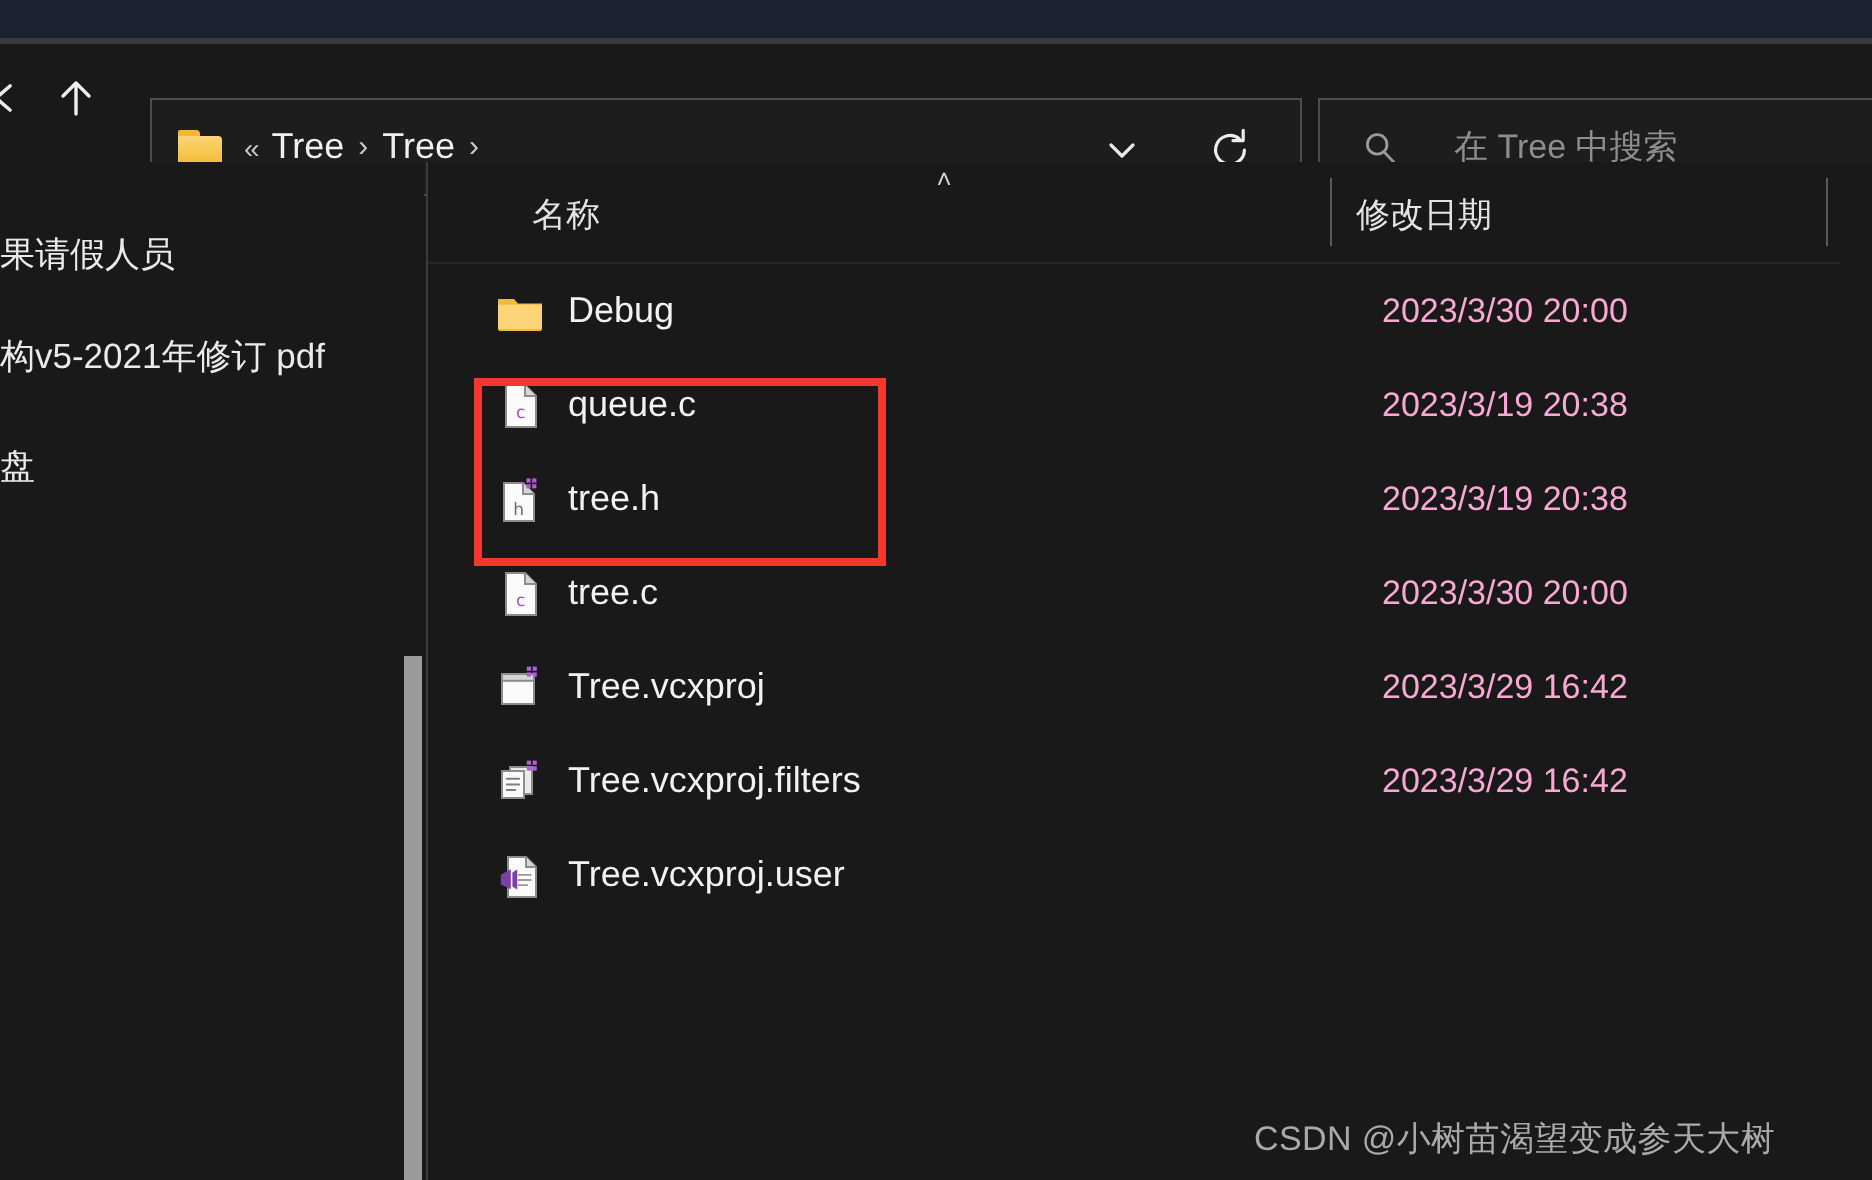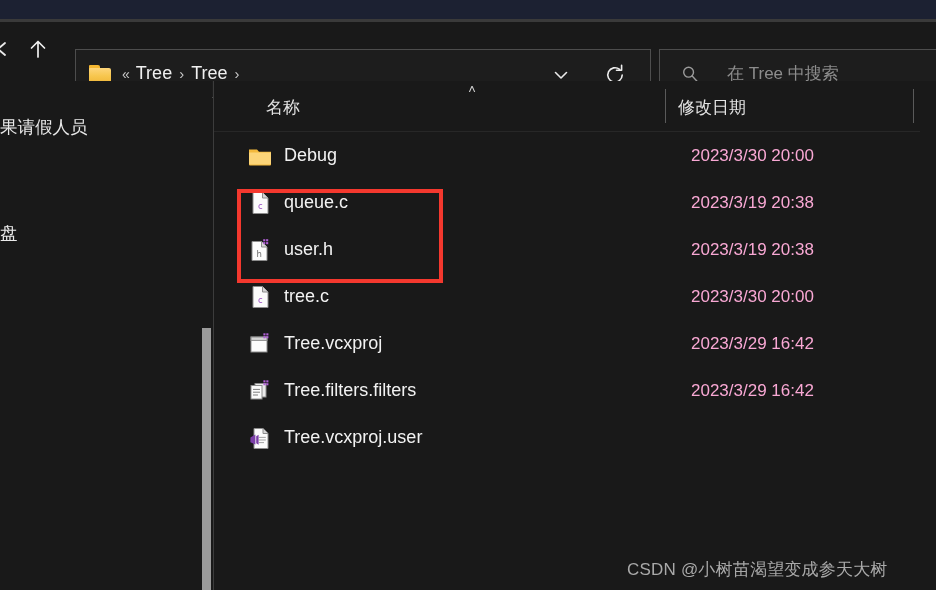--- a/index.html
+++ b/index.html
@@ -352,20 +352,23 @@
         <path d="M11.2 11.1 L16 16.2" fill="none" stroke="#9b9b9b" stroke-width="1.4" stroke-linecap="round"></path>
       </svg>
     </div>
     <span id="search-placeholder">在 Tree 中搜索</span>
   </div>
 </div>
 
 <div id="sidebar">
   <div class="side-item" id="side-item-0">
     <span>果请假人员</span>
+  </div>
+  <div class="side-item" id="side-item-1">
+    <span>构v5-2021年修订 pdf</span>
   </div>
   <div class="side-item" id="side-item-2">
     <span>盘</span>
   </div>
 </div>
 
 <div id="sidebar-scrollbar-track"></div>
 <div id="sidebar-scrollbar-thumb"></div>
 <div id="pane-divider"></div>
 
@@ -419,21 +422,21 @@
           <path d="M14.5 4.5 v5.5 h5.5" fill="#d6d6d6" stroke="#8c8c8c" stroke-width="1"></path>
           <text x="12.3" y="20.4" font-family="DejaVu Sans, sans-serif" font-size="8.5" fill="#6b6b6b" text-anchor="middle">h</text>
           <g fill="#b05fd6">
             <rect x="16.2" y="2.2" width="2.1" height="2.1"></rect>
             <rect x="19.1" y="2.2" width="2.1" height="2.1"></rect>
             <rect x="16.2" y="5.1" width="2.1" height="2.1"></rect>
             <rect x="19.1" y="5.1" width="2.1" height="2.1"></rect>
           </g>
         </svg>
       </span>
-      <span class="file-name">user.h</span>
+      <span class="file-name">tree.h</span>
       <span class="file-date">2023/3/19 20:38</span>
     </div>
 
     <div class="file-row">
       <span class="file-icon">
         <svg width="26" height="26" viewBox="0 0 26 26" aria-hidden="true">
           <path d="M6 2.5 h9.5 L21 8 v15.5 h-15 z" fill="#fbfbfb" stroke="#8c8c8c" stroke-width="1"></path>
           <path d="M15.5 2.5 v5.5 h5.5" fill="#d6d6d6" stroke="#8c8c8c" stroke-width="1"></path>
           <text x="13.3" y="19.2" font-family="DejaVu Sans, sans-serif" font-size="8.5" fill="#9a4fc4" text-anchor="middle">c</text>
         </svg>
@@ -470,21 +473,21 @@
             <path d="M6.4 17 h4.2"></path>
           </g>
           <g fill="#b05fd6">
             <rect x="16.4" y="2.3" width="2.1" height="2.1"></rect>
             <rect x="19.3" y="2.3" width="2.1" height="2.1"></rect>
             <rect x="16.4" y="5.2" width="2.1" height="2.1"></rect>
             <rect x="19.3" y="5.2" width="2.1" height="2.1"></rect>
           </g>
         </svg>
       </span>
-      <span class="file-name">Tree.filters.filters</span>
+      <span class="file-name">Tree.vcxproj.filters</span>
       <span class="file-date">2023/3/29 16:42</span>
     </div>
 
     <div class="file-row">
       <span class="file-icon">
         <svg width="26" height="26" viewBox="0 0 26 26" aria-hidden="true">
           <path d="M7 3.5 h9 L21 8.5 v15 h-14 z" fill="#fbfbfb" stroke="#8c8c8c" stroke-width="1"></path>
           <path d="M16 3.5 v5 h5" fill="#d6d6d6" stroke="#8c8c8c" stroke-width="1"></path>
           <g stroke="#9a9a9a" stroke-width="0.9" stroke-linecap="round">
             <path d="M12.2 12.4 h6.2"></path>

